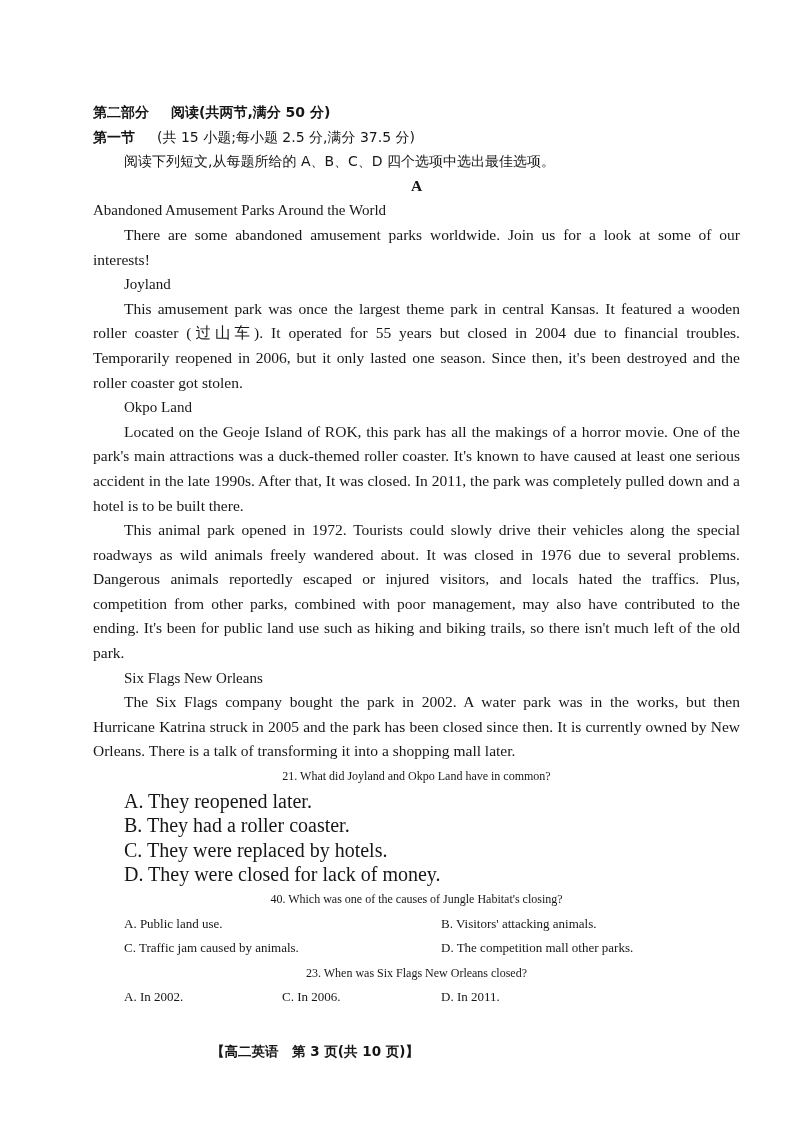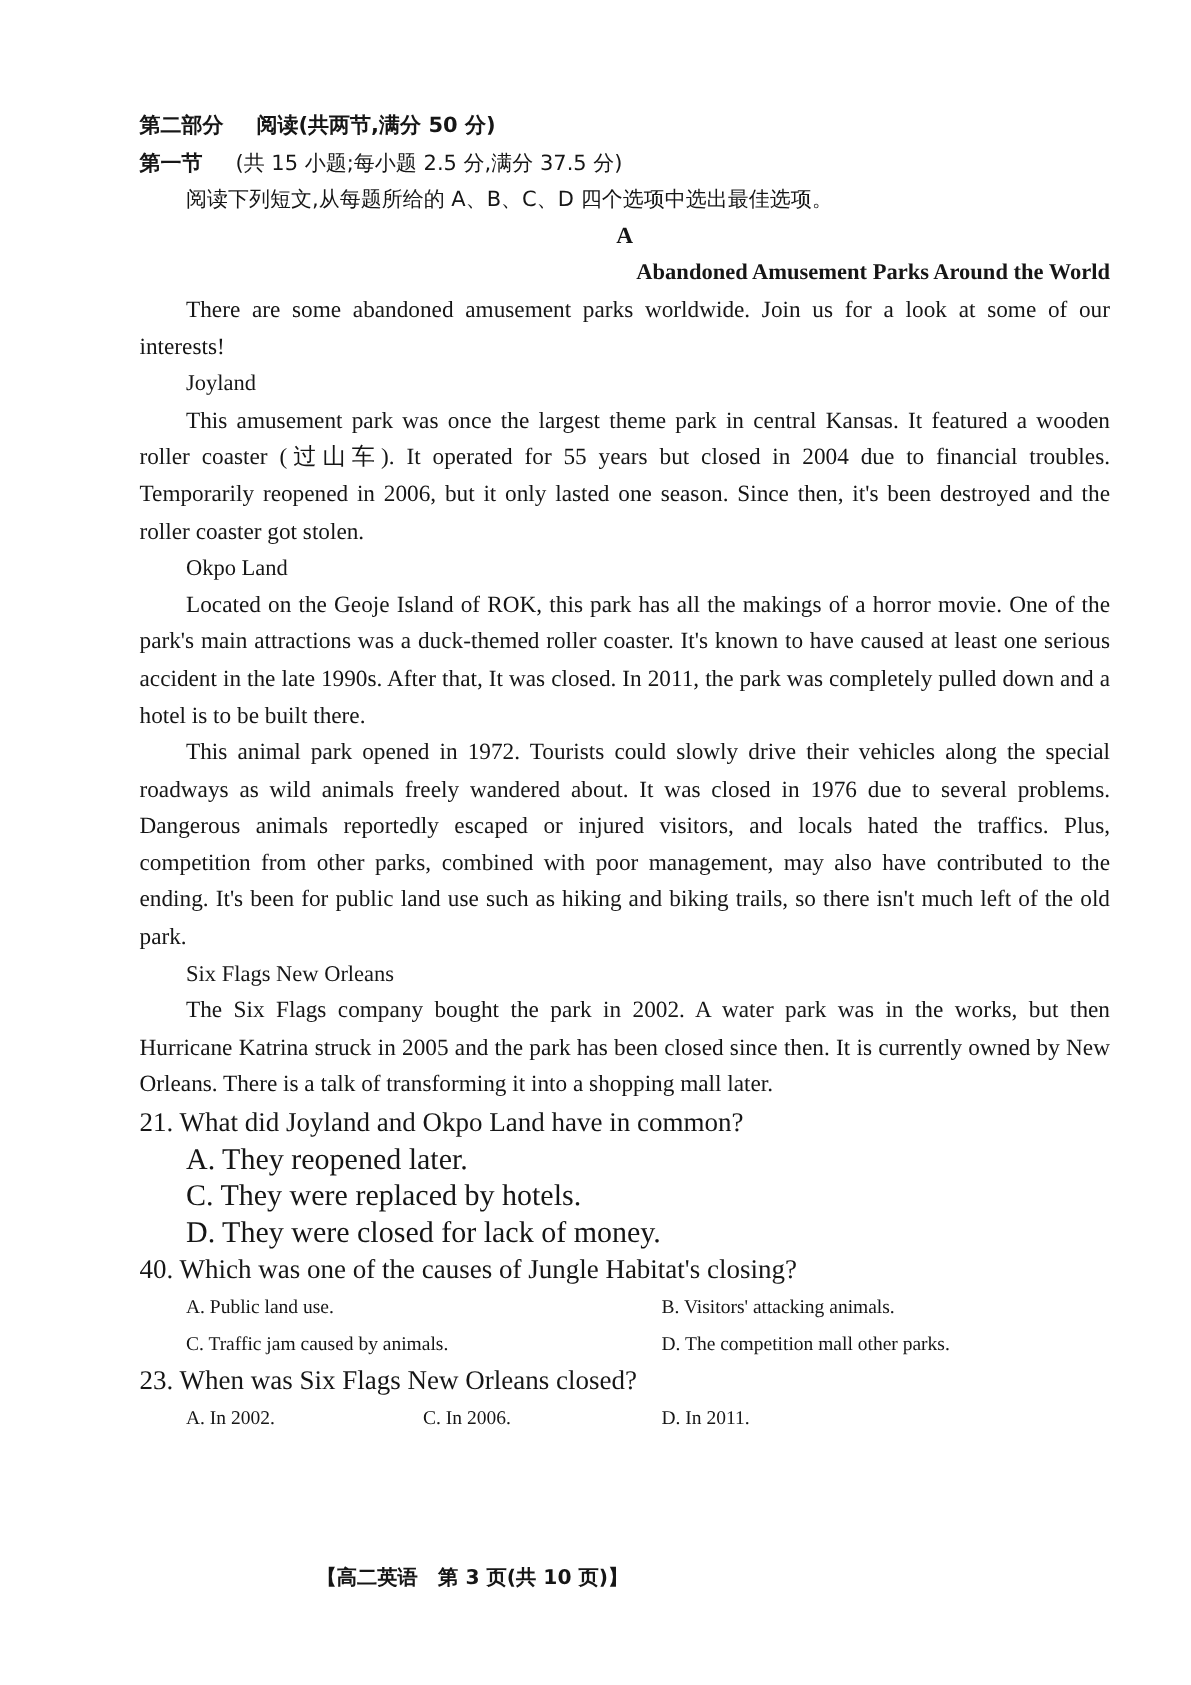--- a/index.html
+++ b/index.html
@@ -1,27 +1,27 @@
 <!DOCTYPE html>
 <html><head>
 <meta charset="utf-8">
 <style>
   html, body { margin: 0; padding: 0; background: #ffffff; }
   body { width: 794px; height: 1123px; position: relative; overflow: hidden;
          font-family: "Liberation Serif", "DejaVu Serif", serif; color: #161616; }
-  .page { position: absolute; left: 93px; top: 72px; width: 647px; }
+  .page { position: absolute; left: 93px; top: 100px; width: 647px; }
   .line { font-size: 15.5px; line-height: 24.6px; margin: 0; }
   .cn-bold { font-weight: bold; font-family: "DejaVu Sans", sans-serif; font-size: 14px; }
   .cn { font-family: "DejaVu Sans", sans-serif; font-size: 14px; }
   .indent { text-indent: 31px; }
   .center { text-align: center; font-weight: bold; }
-  .title { text-align: right; font-weight: bold; font-size: 15px; }
+  .title { text-align: left; font-weight: normal; font-size: 15px; }
   .para { text-align: justify; text-indent: 31px; font-size: 15.5px; line-height: 24.6px; margin: 0; }
   .subhead { font-weight: normal; padding-left: 31px; font-size: 15px; line-height: 24.6px; margin: 0; }
-  .question { font-size: 18px; line-height: 24.6px; margin: 0; }
+  .question { font-size: 12px; line-height: 24.6px; margin: 0; text-align: center; }
   .opts-1col .opt { display: block; padding-left: 31px; font-size: 20px; line-height: 24.6px; }
   .opts-2col { display: grid; grid-template-columns: 317px 330px; padding-left: 31px; }
   .opts-4col { display: grid; grid-template-columns: 158px 159px 160px 130px; padding-left: 31px; }
   .opts-2col .opt, .opts-4col .opt { font-size: 13px; line-height: 24.6px; }
   .gap { display: inline-block; width: 22px; }
   .footer { position: absolute; top: 1043px; left: 0; width: 630px; text-align: center;
             font-family: "DejaVu Sans", sans-serif; font-weight: bold; font-size: 13.5px; }
 </style>
 </head>
 <body>
@@ -46,20 +46,21 @@
 
   <p class="para">This animal park opened in 1972. Tourists could slowly drive their vehicles along the special roadways as wild animals freely wandered about. It was closed in 1976 due to several problems. Dangerous animals reportedly escaped or injured visitors, and locals hated the traffics. Plus, competition from other parks, combined with poor management, may also have contributed to the ending. It's been for public land use such as hiking and biking trails, so there isn't much left of the old park.</p>
 
   <p class="subhead">Six Flags New Orleans</p>
   <p class="para">The Six Flags company bought the park in 2002. A water park was in the works, but then Hurricane Katrina struck in 2005 and the park has been closed since then. It is currently owned by New Orleans. There is a talk of transforming it into a shopping mall later.</p>
 
   <div>
     <p class="question">21. What did Joyland and Okpo Land have in common?</p>
     <div class="opts-1col">
       <span class="opt">A. They reopened later.</span>
+      <span class="opt">B. They had a roller coaster.</span>
       <span class="opt">C. They were replaced by hotels.</span>
       <span class="opt">D. They were closed for lack of money.</span>
     </div>
   </div>
 
   <div>
     <p class="question">40. Which was one of the causes of Jungle Habitat's closing?</p>
     <div class="opts-2col">
       <span class="opt">A. Public land use.</span>
       <span class="opt">B. Visitors' attacking animals.</span>

